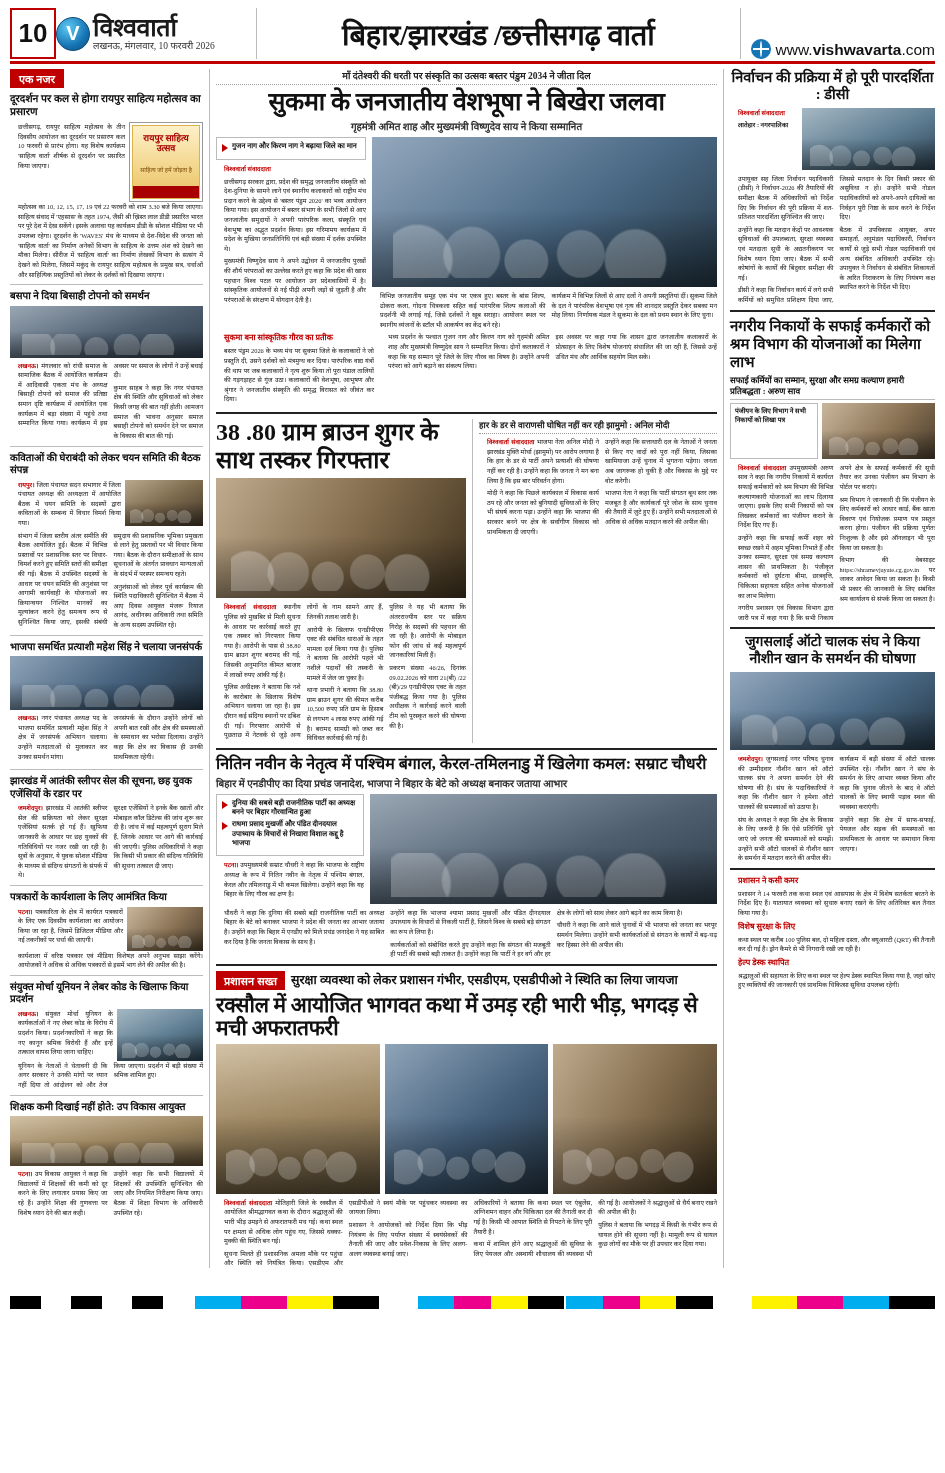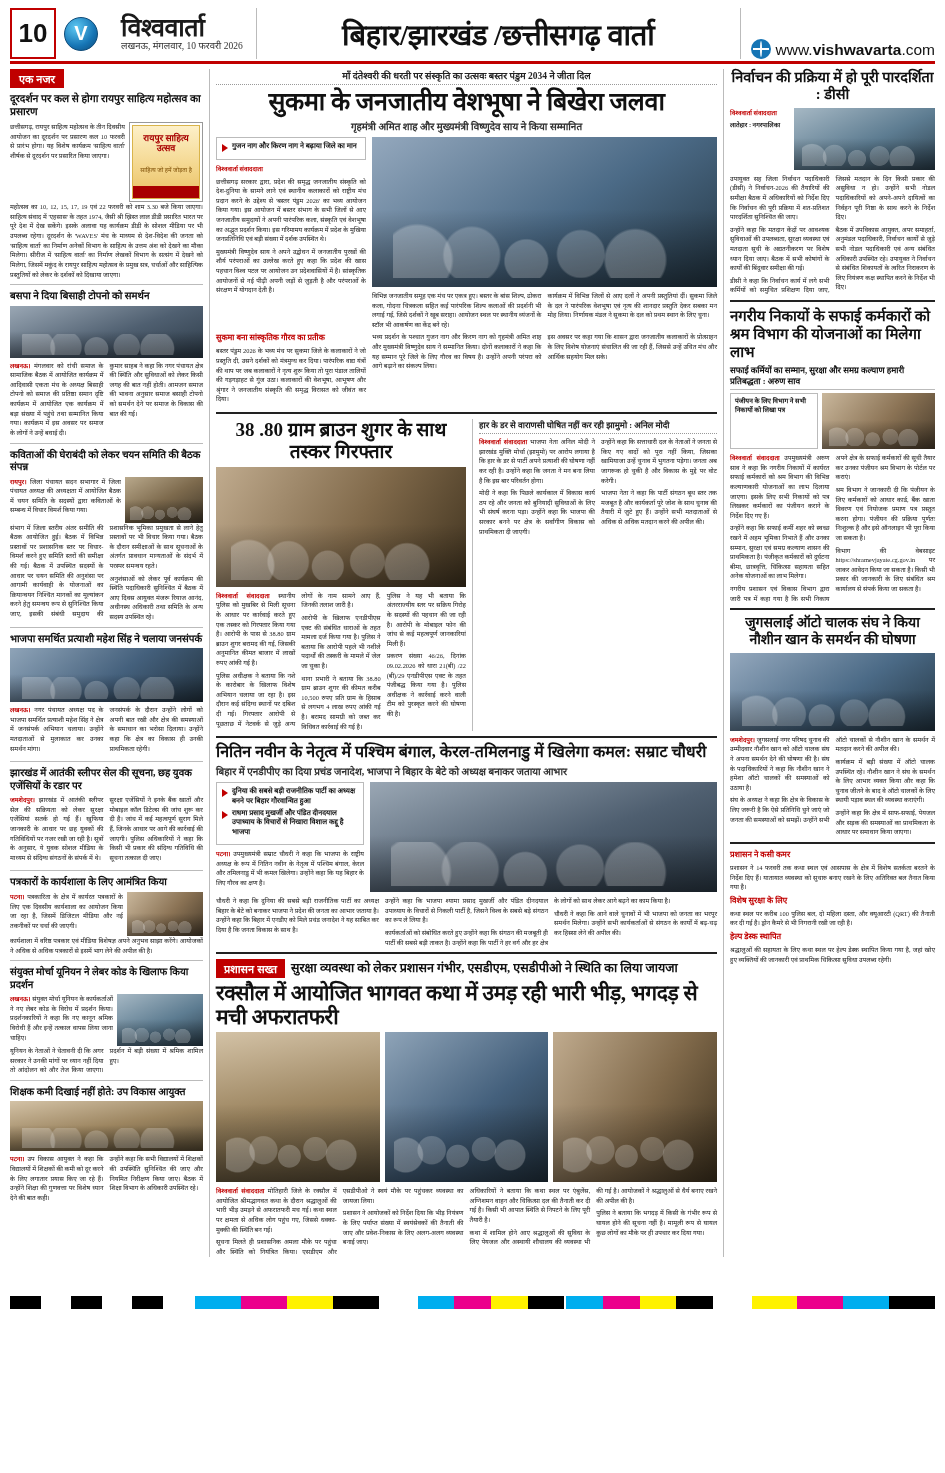--- a/index.html
+++ b/index.html
@@ -12,21 +12,21 @@
     overflow:hidden;
   }
   .page { position:relative; width:945px; height:1313px; padding:8px 10px 0 10px; }
 
   
   .masthead { display:flex; align-items:stretch; height:56px; border-bottom:3px solid #c00000; padding-bottom:2px; }
   .page-num {
     width:46px; border:2px solid #c00000; display:flex; align-items:center; justify-content:center;
     font-family:"Liberation Sans", sans-serif; font-size:26px; font-weight:bold; color:#111;
   }
-  .logo-wrap { display:flex; align-items:center; gap:23px; padding:0 8px; min-width:200px; }
+  .logo-wrap { display:flex; align-items:center; gap:3px; padding:0 0; min-width:200px; }
   .logo-mark {
     width:34px; height:34px; border-radius:50%;
     background:radial-gradient(circle at 35% 30%, #5fc9f3 0%, #1675b5 60%, #0d4a78 100%);
     position:relative; flex:none; border:1px solid #0d4a78;
   }
   .logo-mark:after {
     content:"V"; position:absolute; inset:0; color:#fff; font-family:"Liberation Sans", sans-serif;
     font-size:20px; font-weight:bold; display:flex; align-items:center; justify-content:center;
   }
   .logo-text { line-height:1; }
@@ -42,21 +42,21 @@
   .globe-icon:before { content:""; position:absolute; left:2px; top:9px; width:16px; height:2px; background:#fff; }
   .globe-icon:after { content:""; position:absolute; left:9px; top:2px; width:2px; height:16px; background:#fff; border-radius:50%; }
   .site-url { font-family:"Liberation Sans", sans-serif; font-size:15.5px; color:#111; }
   .site-url .dom { font-weight:bold; }
 
   
   .content { display:flex; gap:6px; margin-top:5px; }
   .col-left { width:200px; flex:none; border-right:1px solid #bbb; padding-right:6px; }
   .col-mid { flex:1; }
   .col-right { width:212px; flex:none; border-left:1px solid #bbb; padding-left:6px; }
-  .body-text { font-size:6.4px; line-height:1.5; text-align:justify; color:#1a1a1a; }
+  .body-text { font-size:6.4px; line-height:1.5; text-align:justify; color:#1a1a1a;margin-left:8px; }
   .body-text p { margin:0 0 3px 0; }
   .dateline { font-size:6.4px; font-weight:bold; color:#c00000; }
   .rule { border-top:1px solid #bbb; margin:5px 0; }
   .rule-thick { border-top:2px solid #222; margin:5px 0; }
   .dotted { border-top:1px dotted #999; margin:5px 0; }
 
   
   .tag-red {
     display:inline-block; background:#c00000; color:#fff; font-family:Liberation Serif, serif;
     font-size:11px; font-weight:bold; padding:2px 9px; margin-bottom:4px;
@@ -94,21 +94,21 @@
   .poster .p-band { position:absolute; left:0; right:0; top:8px; text-align:center; color:#a80000; font-weight:bold; font-size:9px; line-height:1.1; }
   .poster .p-sub { position:absolute; left:0; right:0; top:40px; text-align:center; color:#7a4a00; font-size:6px; }
   .poster .p-strip { position:absolute; left:0; right:0; bottom:0; height:12px; background:#a80000; }
 
   
   .kicker-center { text-align:center; font-size:9.5px; font-weight:bold; color:#222; }
   .big-head {
     text-align:center; font-size:25px; font-weight:bold; line-height:1.12; margin:3px 0 3px 0; letter-spacing:-0.3px;
   }
   .sub-head { text-align:center; font-size:10px; font-weight:bold; color:#333; margin-bottom:4px; }
-  .mid-head-2 { font-size:19px; font-weight:bold; line-height:1.15;text-align:center; }
+  .mid-head-2 { font-size:24px; font-weight:bold; line-height:1.15; }
   .mid-head-3 { font-size:16px; font-weight:bold; line-height:1.18; }
   .bullet-box { border:1px solid #bbb; padding:4px 5px; }
   .bullet-row { display:flex; gap:4px; align-items:flex-start; font-size:7.2px; font-weight:bold; line-height:1.3; margin-bottom:3px; }
   .tri { width:0; height:0; border-left:6px solid #c00000; border-top:4px solid transparent; border-bottom:4px solid transparent; flex:none; margin-top:2px; }
   .cols2 { column-count:2; column-gap:6px; }
   .cols3 { column-count:3; column-gap:6px; }
   .cols4 { column-count:4; column-gap:6px; }
   .subsec-head { font-size:8px; font-weight:bold; color:#c00000; margin:0 0 2px 0; }
 
   .strap {

